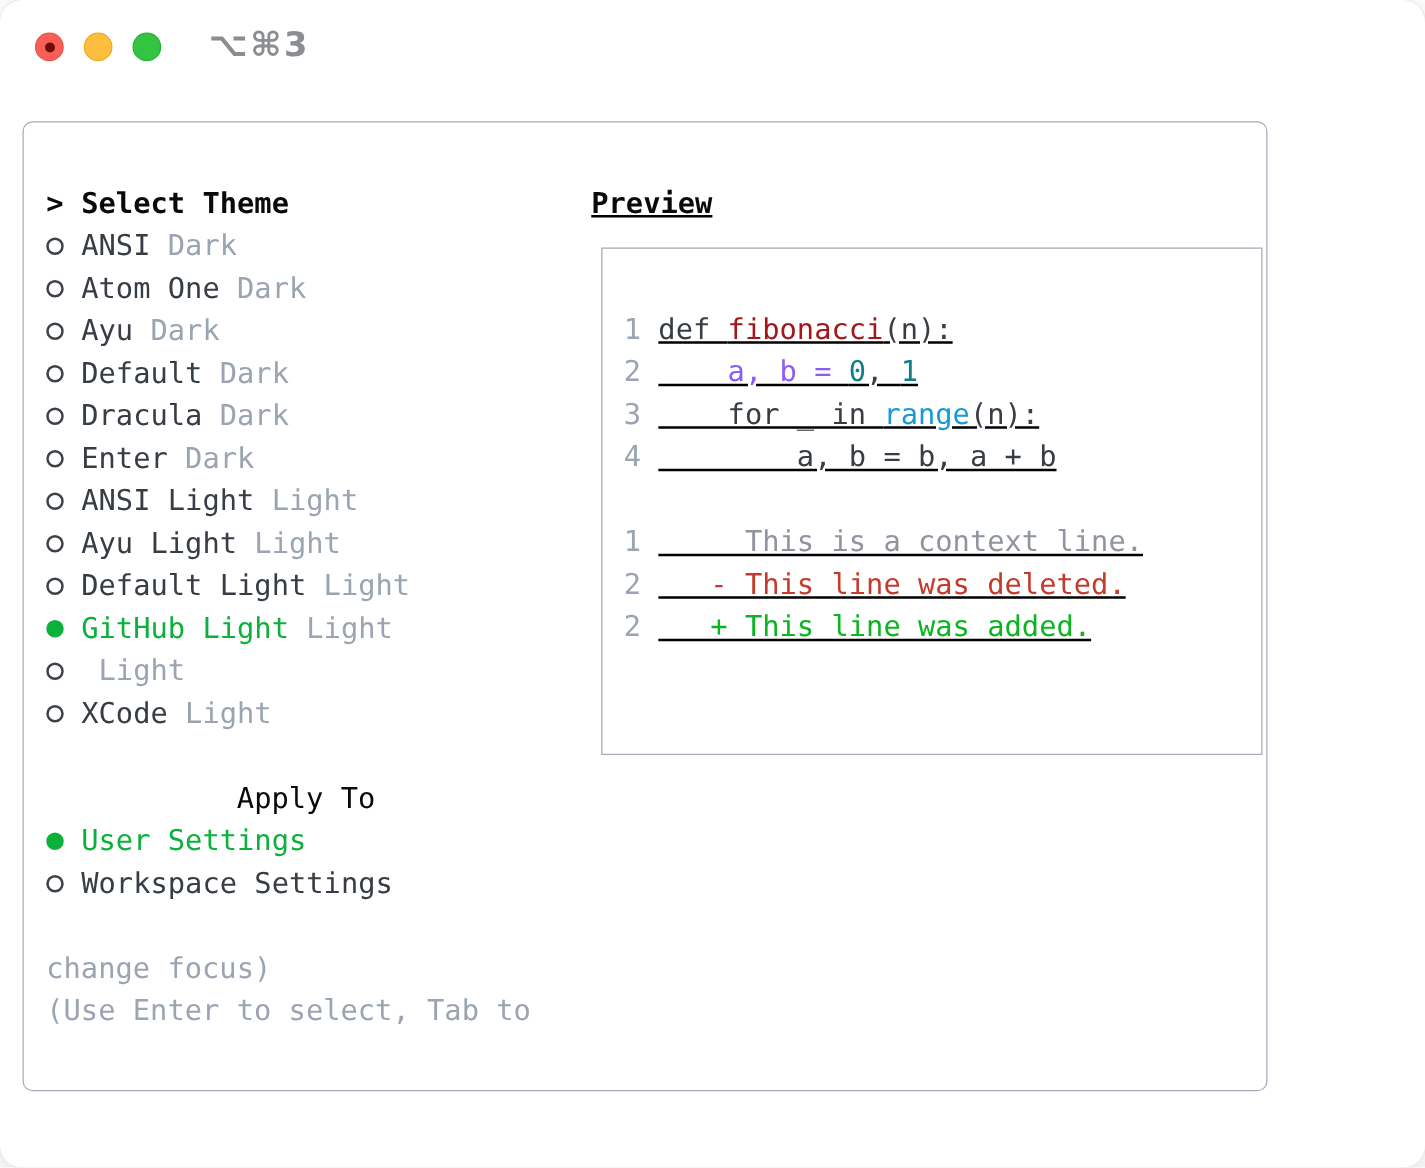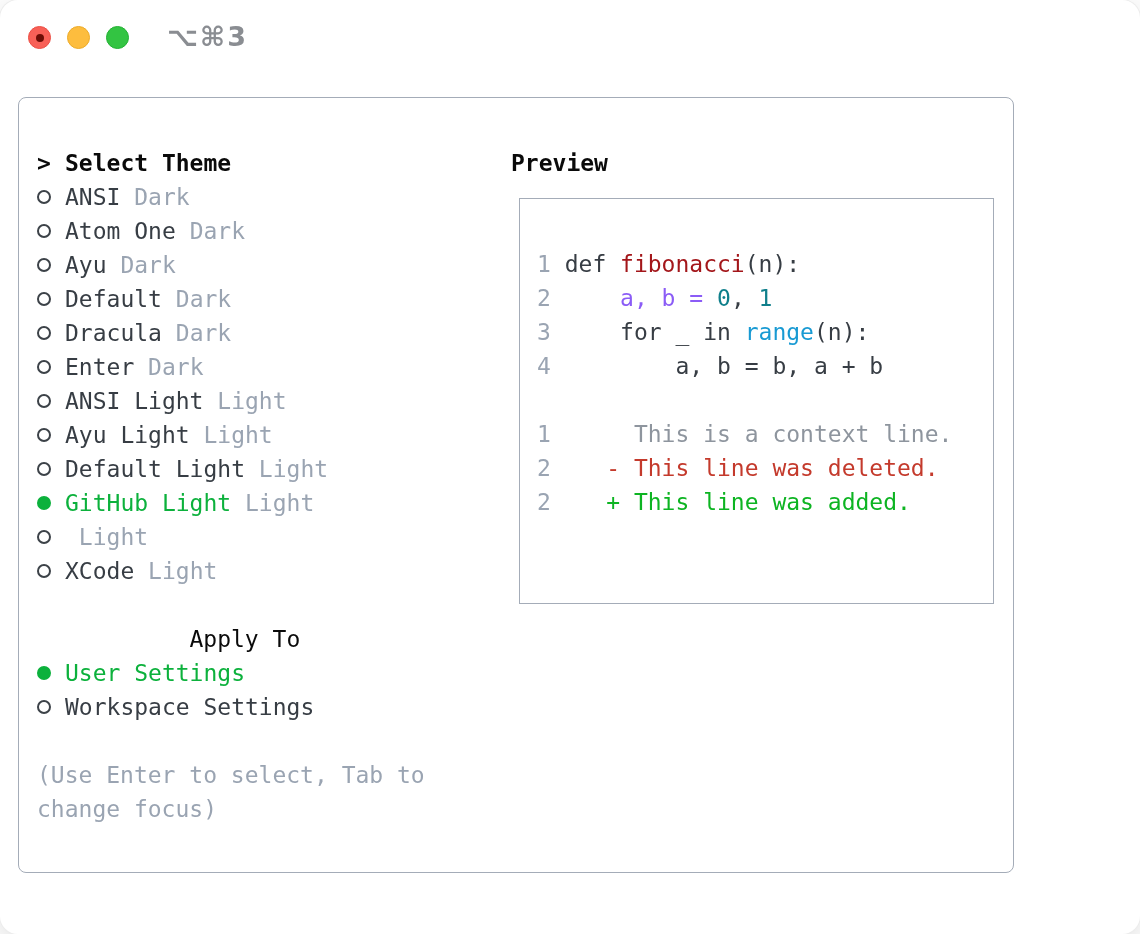--- a/index.html
+++ b/index.html
@@ -53,23 +53,23 @@
     flex:0 0 auto;width:14px;height:14px;box-sizing:border-box;
     border:2px solid #3c4248;border-radius:50%;margin-right:14px;background:transparent;
   }
   .bullet.sel{background:var(--green);border-color:var(--green);}
   .opt.sel .opt-label{color:var(--green);}
   .variant{color:var(--muted);}
   .apply-header{color:var(--black);justify-content:center;}
   .hint{color:var(--muted);}
   .blank{height:34px;}
   
-  .right-col{position:absolute;left:492px;top:48px;}
+  .right-col{position:absolute;left:454px;top:48px;text-decoration:underline;}
   .preview-box{
-    margin-left:8px;margin-top:18px;width:475px;height:406px;box-sizing:border-box;
+    margin-left:8px;margin-top:18px;width:529px;height:406px;box-sizing:border-box;
     border:1.5px solid var(--border);background:#ffffff;
     padding:48px 0 0 17px;overflow:hidden;
   }
   .pline{height:34px;line-height:34px;font-size:23px;white-space:pre;color:var(--dark);}
   .pnum{display:inline-block;width:2ch;color:var(--muted);}
 </style>
 </head>
 <body>
 
 <div class="window">
@@ -108,22 +108,22 @@
         <span class="indent"></span><span>Apply To</span>
       </div>
 
       <div id="apply-list">
           <div class="row opt sel"><span class="bullet sel"></span><span class="opt-label">User Settings</span></div>
           <div class="row opt"><span class="bullet"></span><span class="opt-label">Workspace Settings</span></div>
         </div>
 
       <div class="row blank"></div>
 
+      <div class="row hint">change focus)</div>
       <div class="row hint">(Use Enter to select, Tab to</div>
-      <div class="row hint">change focus)</div>
     </div>
 
     <div class="right-col">
       <div class="row header-row">
         <span>Preview</span>
       </div>
       <div id="preview-box" class="preview-box">
           <div class="pline"><span class="pnum">1</span><span style="color: rgb(55, 61, 68);">def </span><span style="color: rgb(163, 22, 26);">fibonacci</span><span style="color: rgb(55, 61, 68);">(n):</span></div>
           <div class="pline"><span class="pnum">2</span><span style="color: #8b5cf6;">    a, b = </span><span style="color: rgb(15, 127, 139);">0</span><span style="color: rgb(55, 61, 68);">, </span><span style="color: rgb(15, 127, 139);">1</span></div>
           <div class="pline"><span class="pnum">3</span><span style="color: rgb(55, 61, 68);">    for _ in </span><span style="color: rgb(24, 154, 211);">range</span><span style="color: rgb(55, 61, 68);">(n):</span></div>

